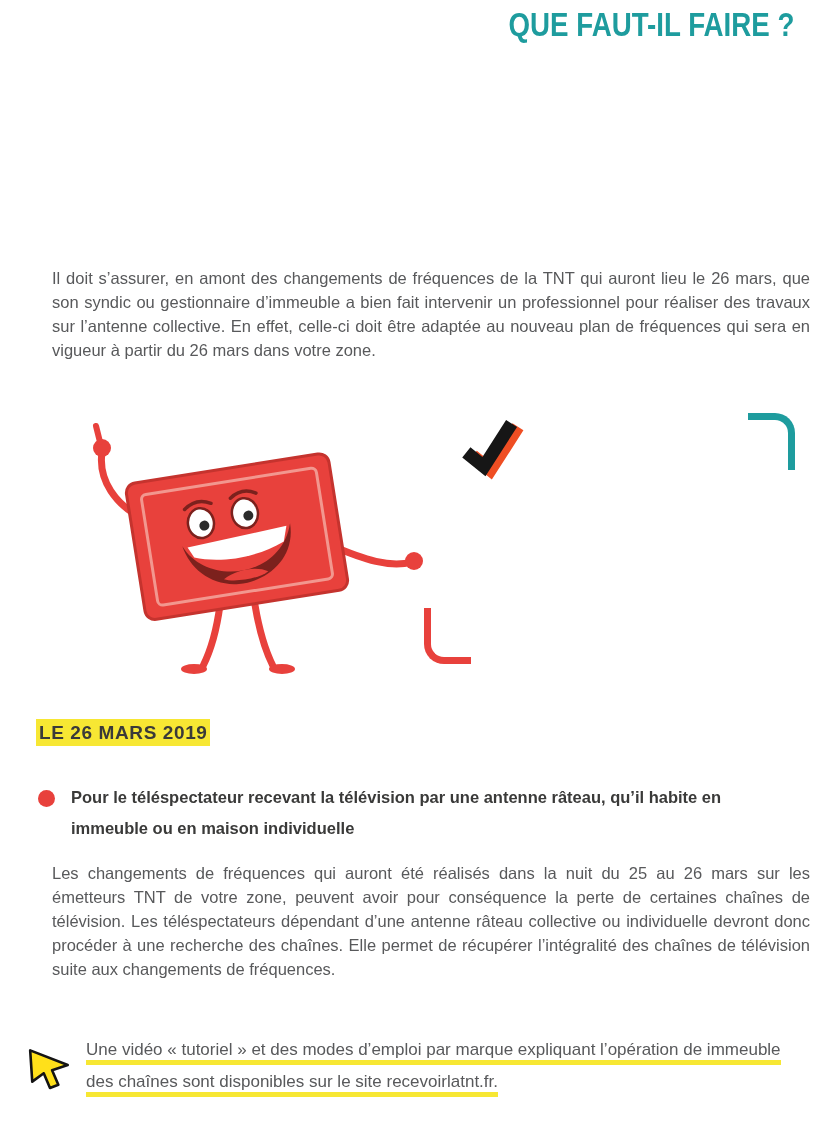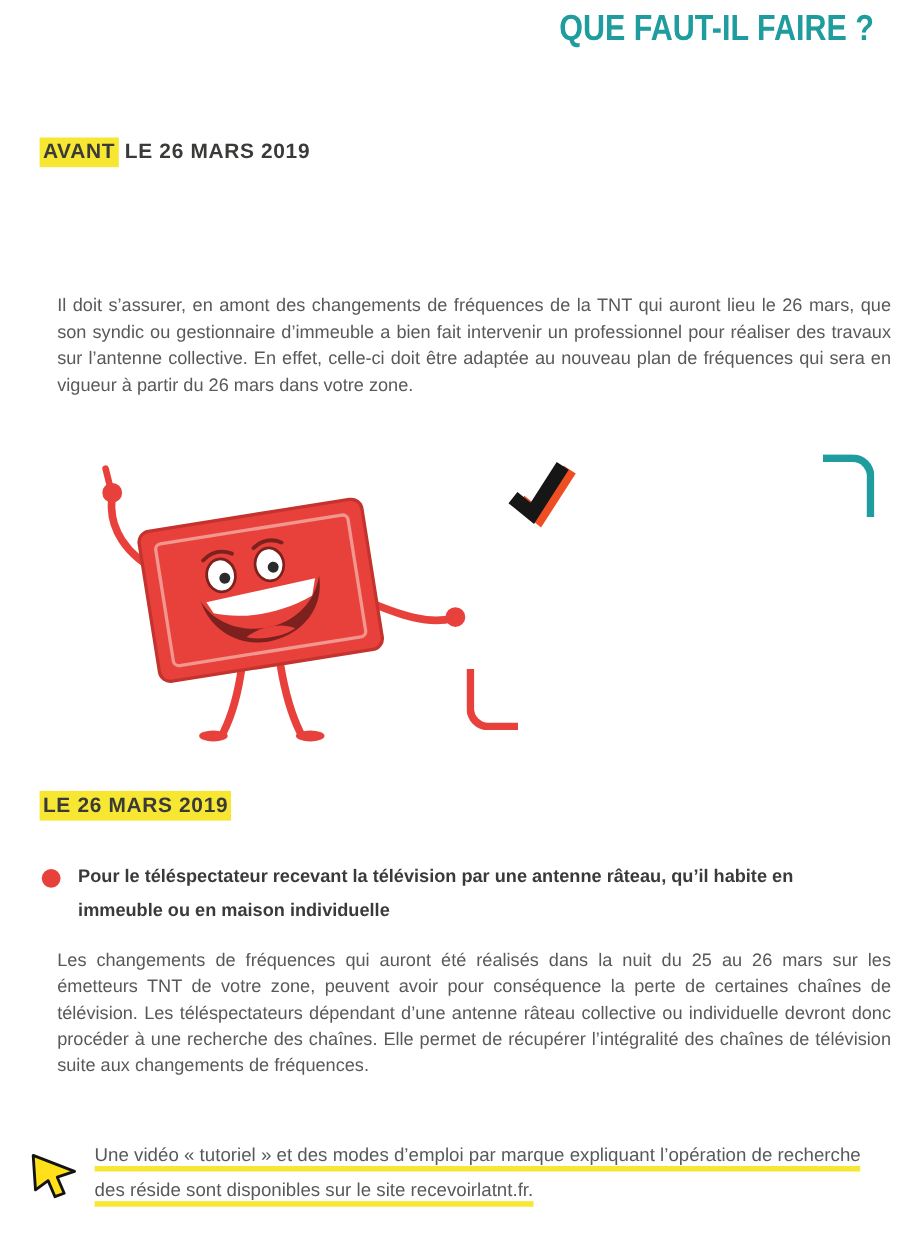--- a/index.html
+++ b/index.html
@@ -59,23 +59,20 @@
     padding-bottom:1px;
   }
 </style>
 </head>
 <body>
 
 <div class="page">
 
   <h1 class="page-title">QUE FAUT-IL FAIRE ?</h1>
 
-  <div class="sec-heading" style="top:128px">
-    <span class="hl">AVANT</span><span> LE 26 MARS 2019</span>
-  </div>
 
 
   <p class="body" style="top:250px">Il doit s’assurer, en amont des changements de fréquences de la TNT qui auront lieu le 26 mars, que son syndic ou gestionnaire d’immeuble a bien fait intervenir un professionnel pour réaliser des travaux sur l’antenne collective. En effet, celle-ci doit être adaptée au nouveau plan de fréquences qui sera en vigueur à partir du 26 mars dans votre zone.</p>
 
   <svg class="mascot" width="395" height="280" viewBox="0 0 395 280" aria-hidden="true">
     <path d="M105 110 C 75 95, 58 70, 62 42" fill="none" stroke="#E8413C" stroke-width="7" stroke-linecap="round"></path>
     <circle cx="62" cy="38" r="9" fill="#E8413C"></circle>
     <path d="M60 32 L56 16" stroke="#E8413C" stroke-width="6" stroke-linecap="round"></path>
     <path d="M290 135 C 325 150, 350 158, 372 152" fill="none" stroke="#E8413C" stroke-width="7" stroke-linecap="round"></path>
     <circle cx="374" cy="151" r="9" fill="#E8413C"></circle>
@@ -118,17 +115,17 @@
     <div class="bullet-title">Pour le téléspectateur recevant la télévision par une antenne râteau, qu’il habite en immeuble ou en maison individuelle</div>
   </div>
 
   <p class="body" style="top:845px">Les changements de fréquences qui auront été réalisés dans la nuit du 25 au 26 mars sur les émetteurs TNT de votre zone, peuvent avoir pour conséquence la perte de certaines chaînes de télévision. Les téléspectateurs dépendant d’une antenne râteau collective ou individuelle devront donc procéder à une recherche des chaînes. Elle permet de récupérer l’intégralité des chaînes de télévision suite aux changements de fréquences.</p>
 
   <div class="note-row">
     <svg class="cursor" width="48" height="48" viewBox="0 0 46 46" aria-hidden="true">
       <path d="M4 8 L40 22 L25 27 L31 41 L23 44 L17 30 L6 38 Z" fill="#FFE01A" stroke="#141414" stroke-width="2.5" stroke-linejoin="round"></path>
     </svg>
     <div class="note-text">
-      <span class="ul">Une vidéo « tutoriel » et des modes d’emploi par marque expliquant l’opération de recherche des réside sont disponibles sur le site recevoirlatnt.fr.</span>
+      <span class="ul">Une vidéo « tutoriel » et des modes d’emploi par marque expliquant l’opération de immeuble des chaînes sont disponibles sur le site recevoirlatnt.fr.</span>
     </div>
   </div>
 
 </div>
 
 </body></html>

